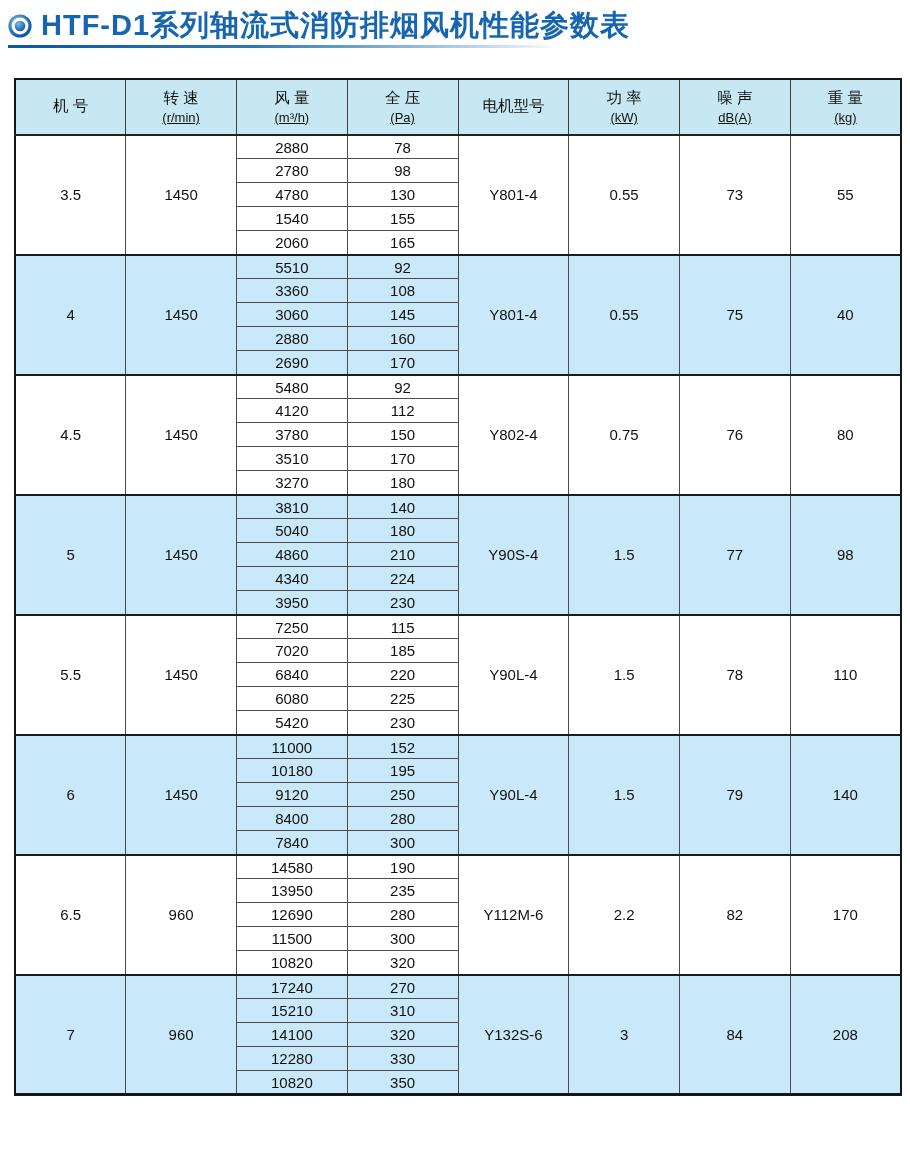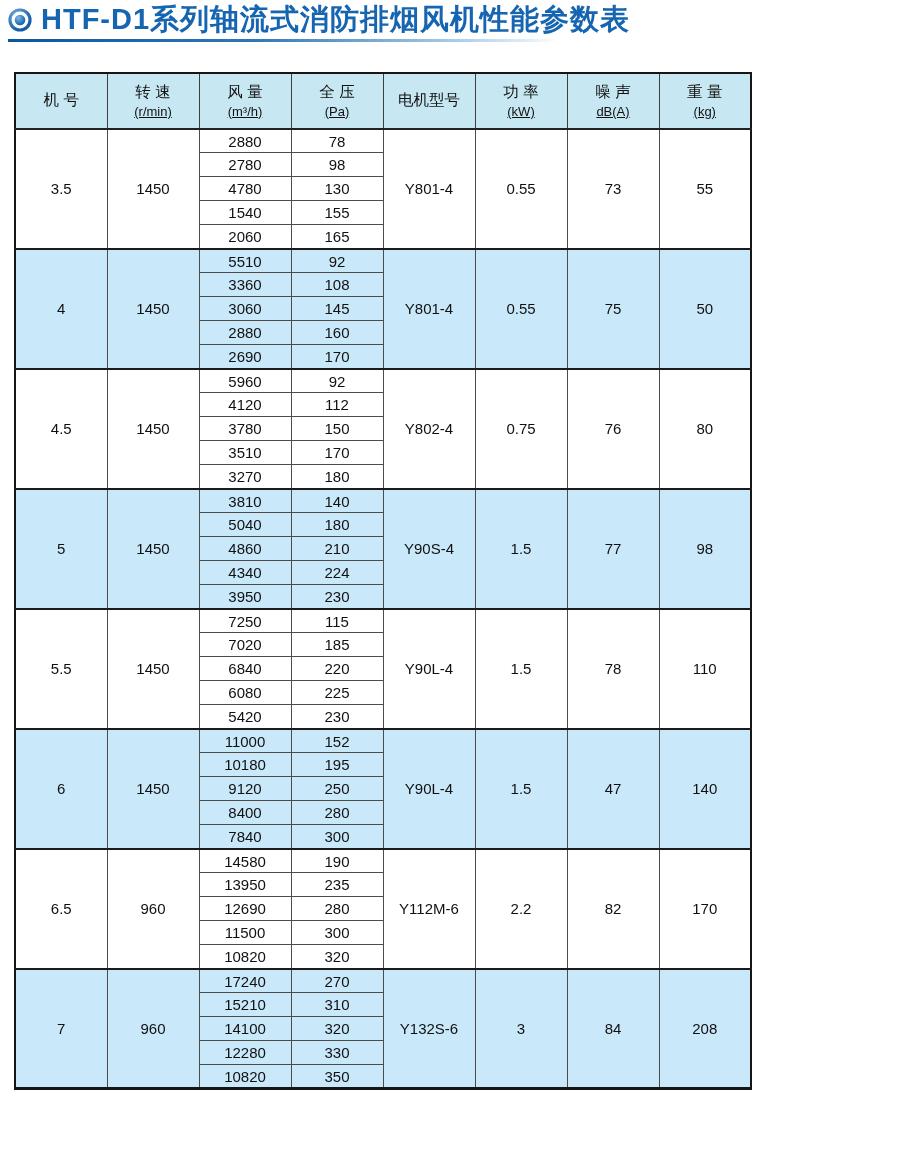--- a/index.html
+++ b/index.html
@@ -3,38 +3,38 @@
 <meta charset="utf-8">
 <style>
   * { box-sizing: border-box; }
   html, body {
     margin: 0; padding: 0;
     width: 910px; height: 1173px;
     background: #ffffff;
     font-family: "Liberation Sans", "DejaVu Sans", sans-serif;
     color: #111;
   }
-  .title-block { padding: 4px 0 0 8px; }
+  .title-block { padding: 10px 0 0 8px; }
   .title-row { display: flex; align-items: center; gap: 9px; }
   .title-text {
     font-size: 29px;
     font-weight: bold;
     color: #1565b0;
     letter-spacing: 1px;
     line-height: 1.1;
     white-space: nowrap;
   }
   .title-underline {
     margin: 3px 0 0 0;
     width: 550px; height: 3px;
     background: linear-gradient(90deg, #0a57a0 0%, #2f78b8 45%, #9ec4e3 78%, #e3eef8 95%, rgba(255,255,255,0) 100%);
   }
   table.params {
     margin: 30px 0 0 14px;
-    width: 738px;
+    width: 888px;
     table-layout: fixed;
     border-collapse: collapse;
     border: 2px solid #161616;
     border-bottom-width: 3px;
   }
   th {
     background: #c7e8f2;
     height: 56px;
     font-weight: normal;
     font-size: 15.5px;
@@ -152,42 +152,42 @@
         <td>165</td>
       </tr>
       <tr class="shaded group-start">
         <td rowspan="5">4</td>
         <td rowspan="5">1450</td>
         <td>5510</td>
         <td>92</td>
         <td rowspan="5">Y801-4</td>
         <td rowspan="5">0.55</td>
         <td rowspan="5">75</td>
-        <td rowspan="5">50</td>
+        <td rowspan="5">40</td>
       </tr>
       <tr class="shaded sub-row">
         <td>3360</td>
         <td>108</td>
       </tr>
       <tr class="shaded sub-row">
         <td>3060</td>
         <td>145</td>
       </tr>
       <tr class="shaded sub-row">
         <td>2880</td>
         <td>160</td>
       </tr>
       <tr class="shaded sub-row">
         <td>2690</td>
         <td>170</td>
       </tr>
       <tr class="group-start">
         <td rowspan="5">4.5</td>
         <td rowspan="5">1450</td>
-        <td>5960</td>
+        <td>5480</td>
         <td>92</td>
         <td rowspan="5">Y802-4</td>
         <td rowspan="5">0.75</td>
         <td rowspan="5">76</td>
         <td rowspan="5">80</td>
       </tr>
       <tr class="sub-row">
         <td>4120</td>
         <td>112</td>
       </tr>
@@ -255,21 +255,21 @@
         <td>5420</td>
         <td>230</td>
       </tr>
       <tr class="shaded group-start">
         <td rowspan="5">6</td>
         <td rowspan="5">1450</td>
         <td>11000</td>
         <td>152</td>
         <td rowspan="5">Y90L-4</td>
         <td rowspan="5">1.5</td>
-        <td rowspan="5">47</td>
+        <td rowspan="5">79</td>
         <td rowspan="5">140</td>
       </tr>
       <tr class="shaded sub-row">
         <td>10180</td>
         <td>195</td>
       </tr>
       <tr class="shaded sub-row">
         <td>9120</td>
         <td>250</td>
       </tr>

